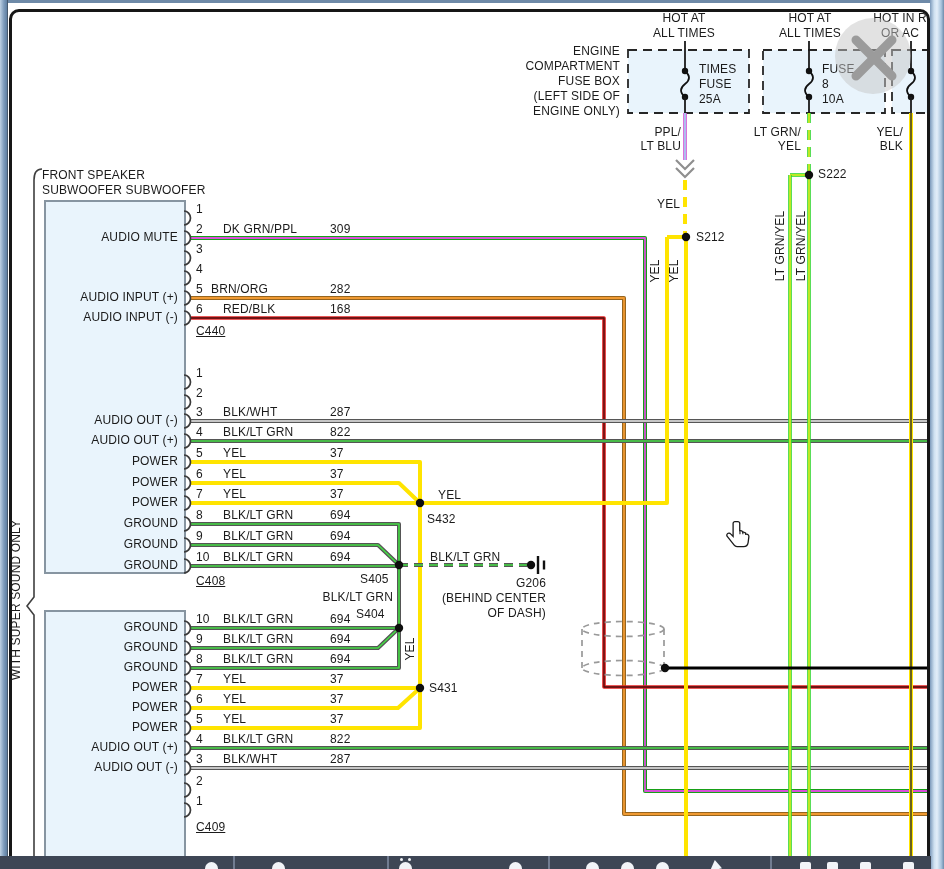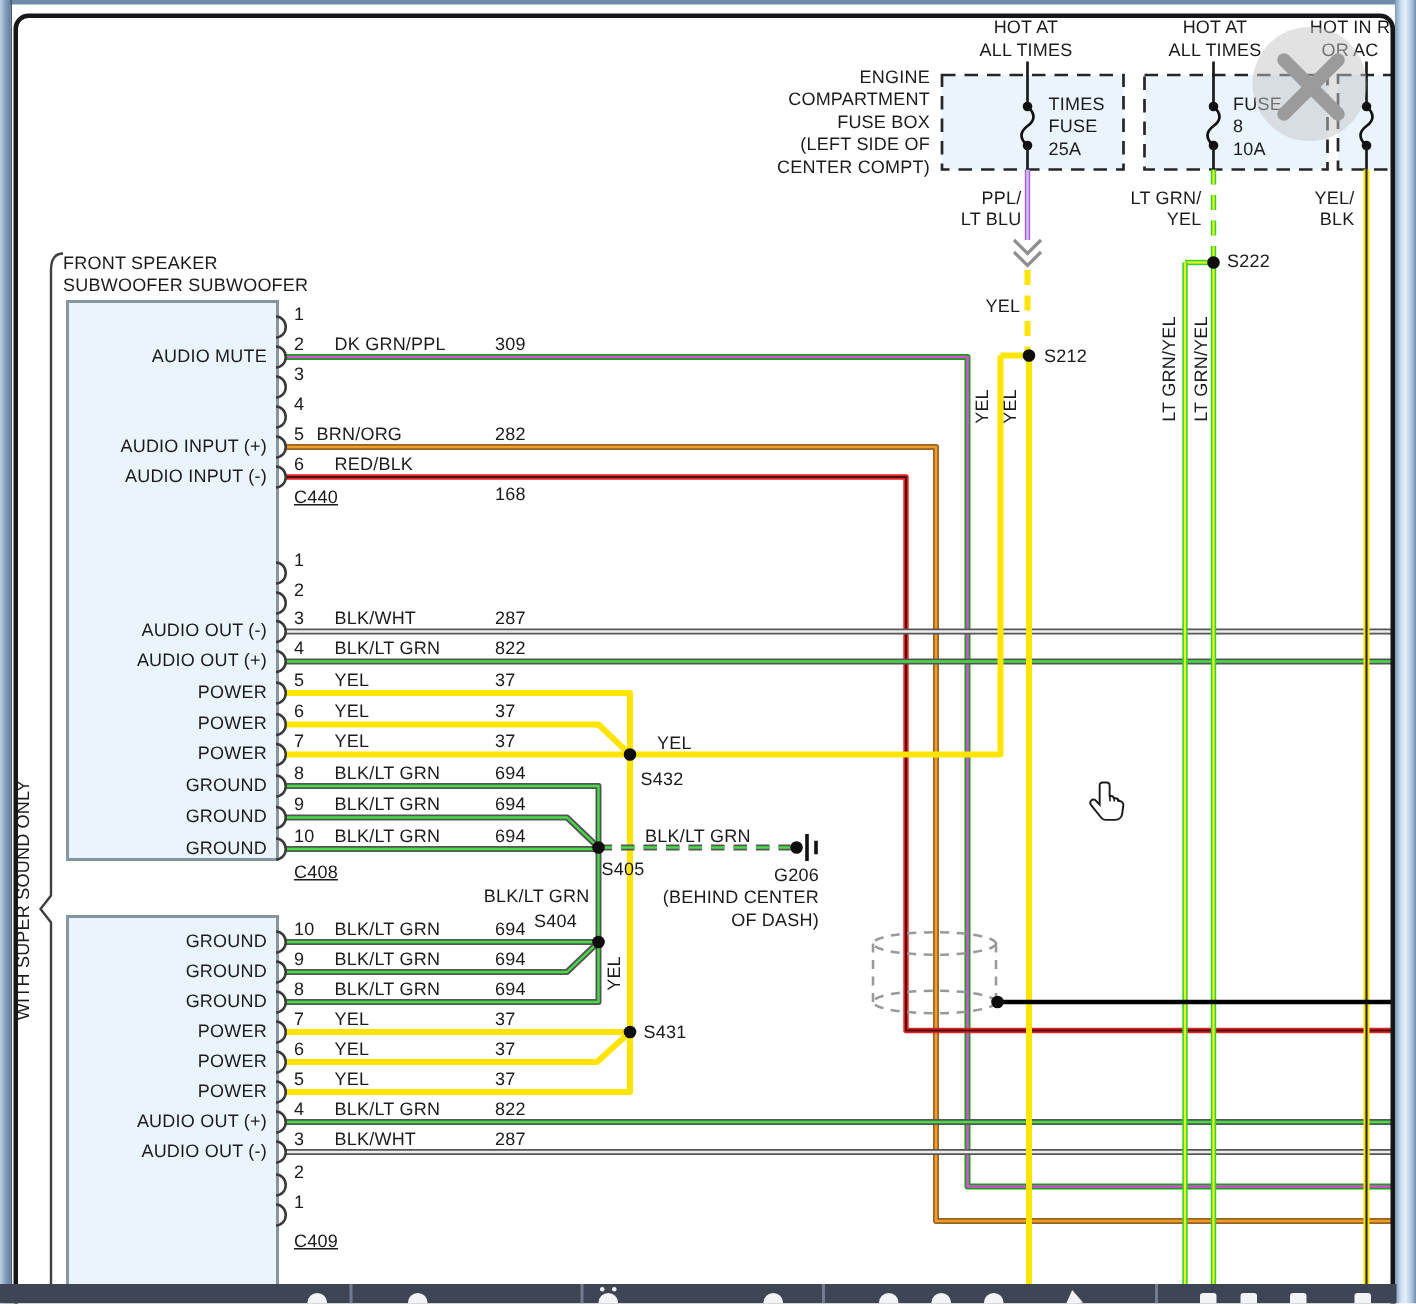--- a/index.html
+++ b/index.html
@@ -161,21 +161,21 @@
       <div class="lbl" style="left: 330px; top: 223px;">309</div>
       <div class="lbl" style="left: 196px; top: 243px;">3</div>
       <div class="lbl" style="left: 196px; top: 263px;">4</div>
       <div class="lbl" style="left: 196px; top: 283px;">5</div>
       <div class="lbl r" style="left: -32px; top: 291px;">AUDIO INPUT (+)</div>
       <div class="lbl" style="left: 211px; top: 283px;">BRN/ORG</div>
       <div class="lbl" style="left: 330px; top: 283px;">282</div>
       <div class="lbl" style="left: 196px; top: 303px;">6</div>
       <div class="lbl r" style="left: -32px; top: 311px;">AUDIO INPUT (-)</div>
       <div class="lbl" style="left: 223px; top: 303px; text-align: right;">RED/BLK</div>
-      <div class="lbl" style="left: 330px; top: 303px; margin-top: 20px;">168</div>
+      <div class="lbl" style="left: 330px; top: 303px;">168</div>
       <div class="lbl u" style="left: 196px; top: 325px;">C440</div>
       <div class="lbl" style="left: 196px; top: 367px;">1</div>
       <div class="lbl" style="left: 196px; top: 387px;">2</div>
       <div class="lbl" style="left: 196px; top: 406px;">3</div>
       <div class="lbl r" style="left: -32px; top: 414px;">AUDIO OUT (-)</div>
       <div class="lbl" style="left: 223px; top: 406px;">BLK/WHT</div>
       <div class="lbl" style="left: 330px; top: 406px;">287</div>
       <div class="lbl" style="left: 196px; top: 426px;">4</div>
       <div class="lbl r" style="left: -32px; top: 434px;">AUDIO OUT (+)</div>
       <div class="lbl" style="left: 223px; top: 426px;">BLK/LT GRN</div>
@@ -240,21 +240,21 @@
       <div class="lbl" style="left: 196px; top: 775px;">2</div>
       <div class="lbl" style="left: 196px; top: 795px;">1</div>
       <div class="lbl u" style="left: 196px; top: 821px;">C409</div>
       <div class="lbl" style="left: 42px; top: 169px;">FRONT SPEAKER</div>
       <div class="lbl" style="left: 42px; top: 184px;">SUBWOOFER SUBWOOFER</div>
       <div class="lbl rot" style="left: 16px; top: 600px;">WITH SUPER SOUND ONLY</div>
       <div class="lbl r" style="left: 410px; top: 45px;">ENGINE</div>
       <div class="lbl r" style="left: 410px; top: 60px;">COMPARTMENT</div>
       <div class="lbl r" style="left: 410px; top: 75px;">FUSE BOX</div>
       <div class="lbl r" style="left: 410px; top: 90px;">(LEFT SIDE OF</div>
-      <div class="lbl r" style="left: 410px; top: 105px;">CENTER COMPT)</div>
+      <div class="lbl r" style="left: 410px; top: 105px;">ENGINE ONLY)</div>
       <div class="lbl c" style="left: 604px; top: 12px;">HOT AT</div>
       <div class="lbl c" style="left: 604px; top: 27px;">ALL TIMES</div>
       <div class="lbl" style="left: 699px; top: 63px;">TIMES</div>
       <div class="lbl" style="left: 699px; top: 78px;">FUSE</div>
       <div class="lbl" style="left: 699px; top: 93px;">25A</div>
       <div class="lbl r" style="left: 471px; top: 126px;">PPL/</div>
       <div class="lbl r" style="left: 471px; top: 140px;">LT BLU</div>
       <div class="lbl c" style="left: 730px; top: 12px;">HOT AT</div>
       <div class="lbl c" style="left: 730px; top: 27px;">ALL TIMES</div>
       <div class="lbl" style="left: 822px; top: 63px;">FUSE</div>
@@ -264,21 +264,21 @@
       <div class="lbl r" style="left: 591px; top: 140px;">YEL</div>
       <div class="lbl c" style="left: 820px; top: 12px;">HOT IN R</div>
       <div class="lbl c" style="left: 820px; top: 27px;">OR AC</div>
       <div class="lbl r" style="left: 693px; top: 126px;">YEL/</div>
       <div class="lbl r" style="left: 693px; top: 140px;">BLK</div>
       <div class="lbl" style="left: 657px; top: 198px;">YEL</div>
       <div class="lbl" style="left: 696px; top: 231px;">S212</div>
       <div class="lbl" style="left: 818px; top: 168px;">S222</div>
       <div class="lbl" style="left: 438px; top: 489px;">YEL</div>
       <div class="lbl" style="left: 427px; top: 513px;">S432</div>
-      <div class="lbl" style="left: 360px; top: 573px; margin-left: 41px;">S405</div>
+      <div class="lbl" style="left: 360px; top: 573px;">S405</div>
       <div class="lbl" style="left: 430px; top: 551px;">BLK/LT GRN</div>
       <div class="lbl r" style="left: 336px; top: 577px;">G206</div>
       <div class="lbl r" style="left: 336px; top: 592px;">(BEHIND CENTER</div>
       <div class="lbl r" style="left: 336px; top: 607px;">OF DASH)</div>
       <div class="lbl r" style="left: 183px; top: 591px;">BLK/LT GRN</div>
       <div class="lbl" style="left: 356px; top: 608px;">S404</div>
       <div class="lbl" style="left: 429px; top: 682px;">S431</div>
       <div class="lbl rot" style="left: 410px; top: 649px;">YEL</div>
       <div class="lbl rot" style="left: 655px; top: 271px;">YEL</div>
       <div class="lbl rot" style="left: 674px; top: 271px;">YEL</div>

